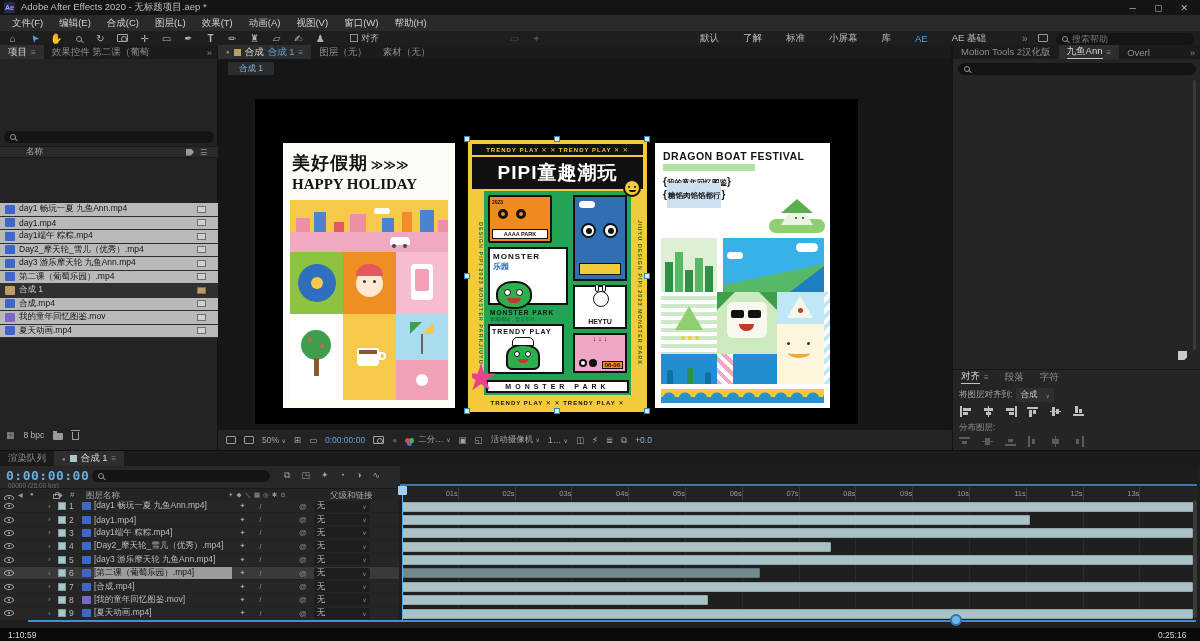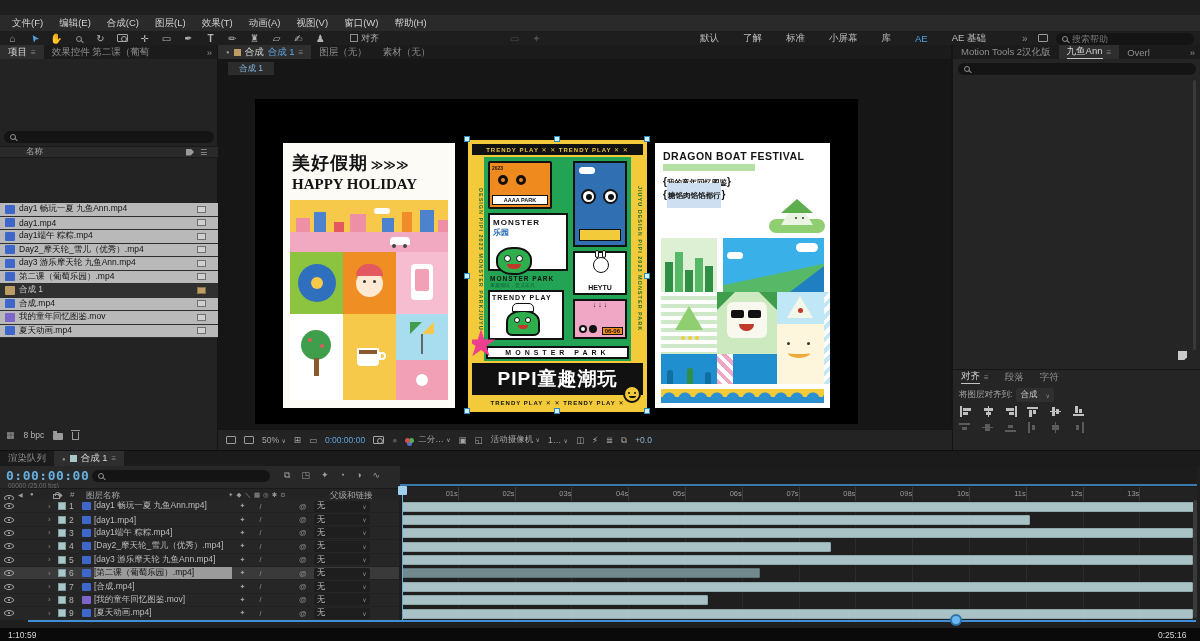--- a/index.html
+++ b/index.html
@@ -89,20 +89,29 @@
 .poster{position:absolute;overflow:hidden}
 .handle{position:absolute;width:6px;height:6px;background:#cfeffb;border:1px solid #2f88b8;z-index:5}
 .vtxt{writing-mode:vertical-rl;text-orientation:mixed;font-size:5.5px;font-weight:bold;letter-spacing:1px;color:#17703a}
 .cell{position:absolute}
 </style>
 </head>
 <body>
 
 <div id="app">
 
+  <div class="abs titlebar">
+    <span class="aelogo">Ae</span>
+    <span class="titletext">Adobe After Effects 2020 - 无标题项目.aep *</span>
+    <span class="winbtns">
+      <span>─</span>
+      <span>▢</span>
+      <span>✕</span>
+    </span>
+  </div>
 
   <div class="abs menubar">
     <span class="menu-item">文件(F)</span>
       <span class="menu-item">编辑(E)</span>
       <span class="menu-item">合成(C)</span>
       <span class="menu-item">图层(L)</span>
       <span class="menu-item">效果(T)</span>
       <span class="menu-item">动画(A)</span>
       <span class="menu-item">视图(V)</span>
       <span class="menu-item">窗口(W)</span>
@@ -323,20 +332,28 @@
         <div class="cell" style="left:25px;top:20px;width:2px;height:20px;background:#666"></div>
       </div>
       <div class="cell" style="left:106px;top:160px;width:52px;height:40px;background:#f2a0b5">
         <div class="cell" style="left:20px;top:14px;width:12px;height:12px;background:#fff;border-radius:50%"></div>
       </div>
     </div>
   </div>
 
   <div class="poster" style="left:468px;top:140px;width:179px;height:272px;background:#f2ca3a;padding:4px;display:flex;flex-direction:column;gap:2px">
     <div style="height:11px;background:#111;color:#f2ca3a;font-size:6px;font-weight:bold;letter-spacing:1px;display:flex;align-items:center;justify-content:center">TRENDY PLAY ✕ ✕ TRENDY PLAY ✕ ✕</div>
+    <div style="height:32px;background:#111;position:relative;display:flex;align-items:center;justify-content:center">
+      <span style="color:#fff;font-size:19px;font-weight:900;letter-spacing:1px">PIPI童趣潮玩</span>
+      <span class="abs" style="right:2px;bottom:-8px;width:18px;height:18px;background:#f2ca3a;border:2px solid #111;border-radius:50%;z-index:2">
+        <span class="abs" style="left:3px;top:5px;width:2px;height:2px;background:#111;border-radius:50%"></span>
+        <span class="abs" style="left:9px;top:5px;width:2px;height:2px;background:#111;border-radius:50%"></span>
+        <span class="abs" style="left:4px;top:7px;width:7px;height:4px;border-bottom:2px solid #111;border-radius:50%"></span>
+      </span>
+    </div>
     <div style="flex:1;background:#23a455;position:relative;overflow:hidden">
       <div class="abs vtxt" style="left:0;top:0;bottom:0;width:12px;background:#f2ca3a;text-align:center">DESIGN PIPI 2023 MONSTER PARKJIUYU</div>
       <div class="abs vtxt" style="right:0;top:0;bottom:0;width:12px;background:#f2ca3a;text-align:center">JIUYU DESIGN PIPI 2023 MONSTER PARK</div>
       <div class="abs" style="left:16px;top:4px;width:64px;height:48px;background:#ef8a1f;border:2px solid #111;border-radius:2px;font-size:5px;font-weight:bold;color:#111;padding:2px">
         <span>2023</span>
         <span class="abs" style="left:8px;top:12px;width:10px;height:10px;border:3px solid #111;border-radius:50%"></span>
         <span class="abs" style="left:26px;top:12px;width:10px;height:10px;border:3px solid #111;border-radius:50%"></span>
         <span class="abs" style="left:2px;bottom:2px;right:2px;height:10px;background:#fff;border:1px solid #111;color:#111;font-size:5.5px;font-weight:900;display:flex;align-items:center;justify-content:center">AAAA PARK</span>
       </div>
       <div class="abs" style="left:16px;top:56px;width:80px;height:58px;background:#fff;border:2px solid #111;padding:3px">
@@ -377,28 +394,20 @@
       </div>
       <div class="abs" style="right:16px;top:142px;width:54px;height:40px;background:#f0a7c6;border:2px solid #111">
         <div style="font-size:7px;font-weight:900;color:#111;text-align:center">↓ ↓ ↓</div>
         <span class="abs" style="left:4px;bottom:4px;width:8px;height:8px;background:#fff;border:2px solid #111;border-radius:50%"></span>
         <span class="abs" style="left:14px;bottom:4px;width:8px;height:8px;background:#111;border-radius:50%"></span>
         <span class="abs" style="right:2px;bottom:2px;background:#ef8a1f;border:1px solid #111;font-size:6px;font-weight:900;color:#111;padding:0 2px">06-06</span>
       </div>
       <div class="abs" style="left:-6px;bottom:2px;width:30px;height:30px;background:#ee3f8e;clip-path:polygon(50% 0,61% 35%,98% 35%,68% 57%,79% 91%,50% 70%,21% 91%,32% 57%,2% 35%,39% 35%);z-index:3"></div>
       <div class="abs" style="left:14px;right:14px;bottom:2px;height:13px;background:#fff;border:2px solid #111;display:flex;align-items:center;justify-content:center;font-size:7px;font-weight:900;letter-spacing:4px;color:#111">MONSTER PARK</div>
     </div>
-    <div style="height:32px;background:#111;position:relative;display:flex;align-items:center;justify-content:center">
-      <span style="color:#fff;font-size:19px;font-weight:900;letter-spacing:1px">PIPI童趣潮玩</span>
-      <span class="abs" style="right:2px;bottom:-8px;width:18px;height:18px;background:#f2ca3a;border:2px solid #111;border-radius:50%;z-index:2">
-        <span class="abs" style="left:3px;top:5px;width:2px;height:2px;background:#111;border-radius:50%"></span>
-        <span class="abs" style="left:9px;top:5px;width:2px;height:2px;background:#111;border-radius:50%"></span>
-        <span class="abs" style="left:4px;top:7px;width:7px;height:4px;border-bottom:2px solid #111;border-radius:50%"></span>
-      </span>
-    </div>
     <div style="height:11px;display:flex;align-items:center;justify-content:center;font-size:6px;font-weight:bold;letter-spacing:1px;color:#111">TRENDY PLAY ✕ ✕ TRENDY PLAY ✕</div>
   </div>
 
   <div class="handle" style="left:464px;top:136px"></div>
   <div class="handle" style="left:554px;top:136px"></div>
   <div class="handle" style="left:644px;top:136px"></div>
   <div class="handle" style="left:464px;top:273px"></div>
   <div class="handle" style="left:644px;top:273px"></div>
   <div class="handle" style="left:464px;top:408px"></div>
   <div class="handle" style="left:554px;top:408px"></div>
@@ -531,20 +540,21 @@
               <rect x="0" y="5" width="11" height="1" fill="#c0c0c0"></rect>
               <rect x="2" y="1" width="3" height="9" fill="#c0c0c0"></rect>
               <rect x="6" y="3" width="3" height="5" fill="#c0c0c0"></rect>
             </svg></span>
         <span class="albtn"><svg width="13" height="11">
               <rect x="0" y="8" width="11" height="2" fill="#c0c0c0"></rect>
               <rect x="2" y="0" width="3" height="7" fill="#c0c0c0"></rect>
               <rect x="6" y="3" width="3" height="4" fill="#c0c0c0"></rect>
             </svg></span>
       </div>
+      <div style="padding:1px 6px;font-size:8.5px;color:#8f8f8f">分布图层:</div>
       <div style="padding:1px 6px;opacity:.35">
         <span class="albtn"><svg width="13" height="11">
               <rect x="0" y="1" width="11" height="2" fill="#c0c0c0"></rect>
               <rect x="3" y="5" width="5" height="3" fill="#c0c0c0"></rect>
             </svg></span>
         <span class="albtn"><svg width="13" height="11">
               <rect x="0" y="5" width="11" height="1" fill="#c0c0c0"></rect>
               <rect x="3" y="2" width="5" height="7" fill="#c0c0c0"></rect>
             </svg></span>
         <span class="albtn"><svg width="13" height="11">

